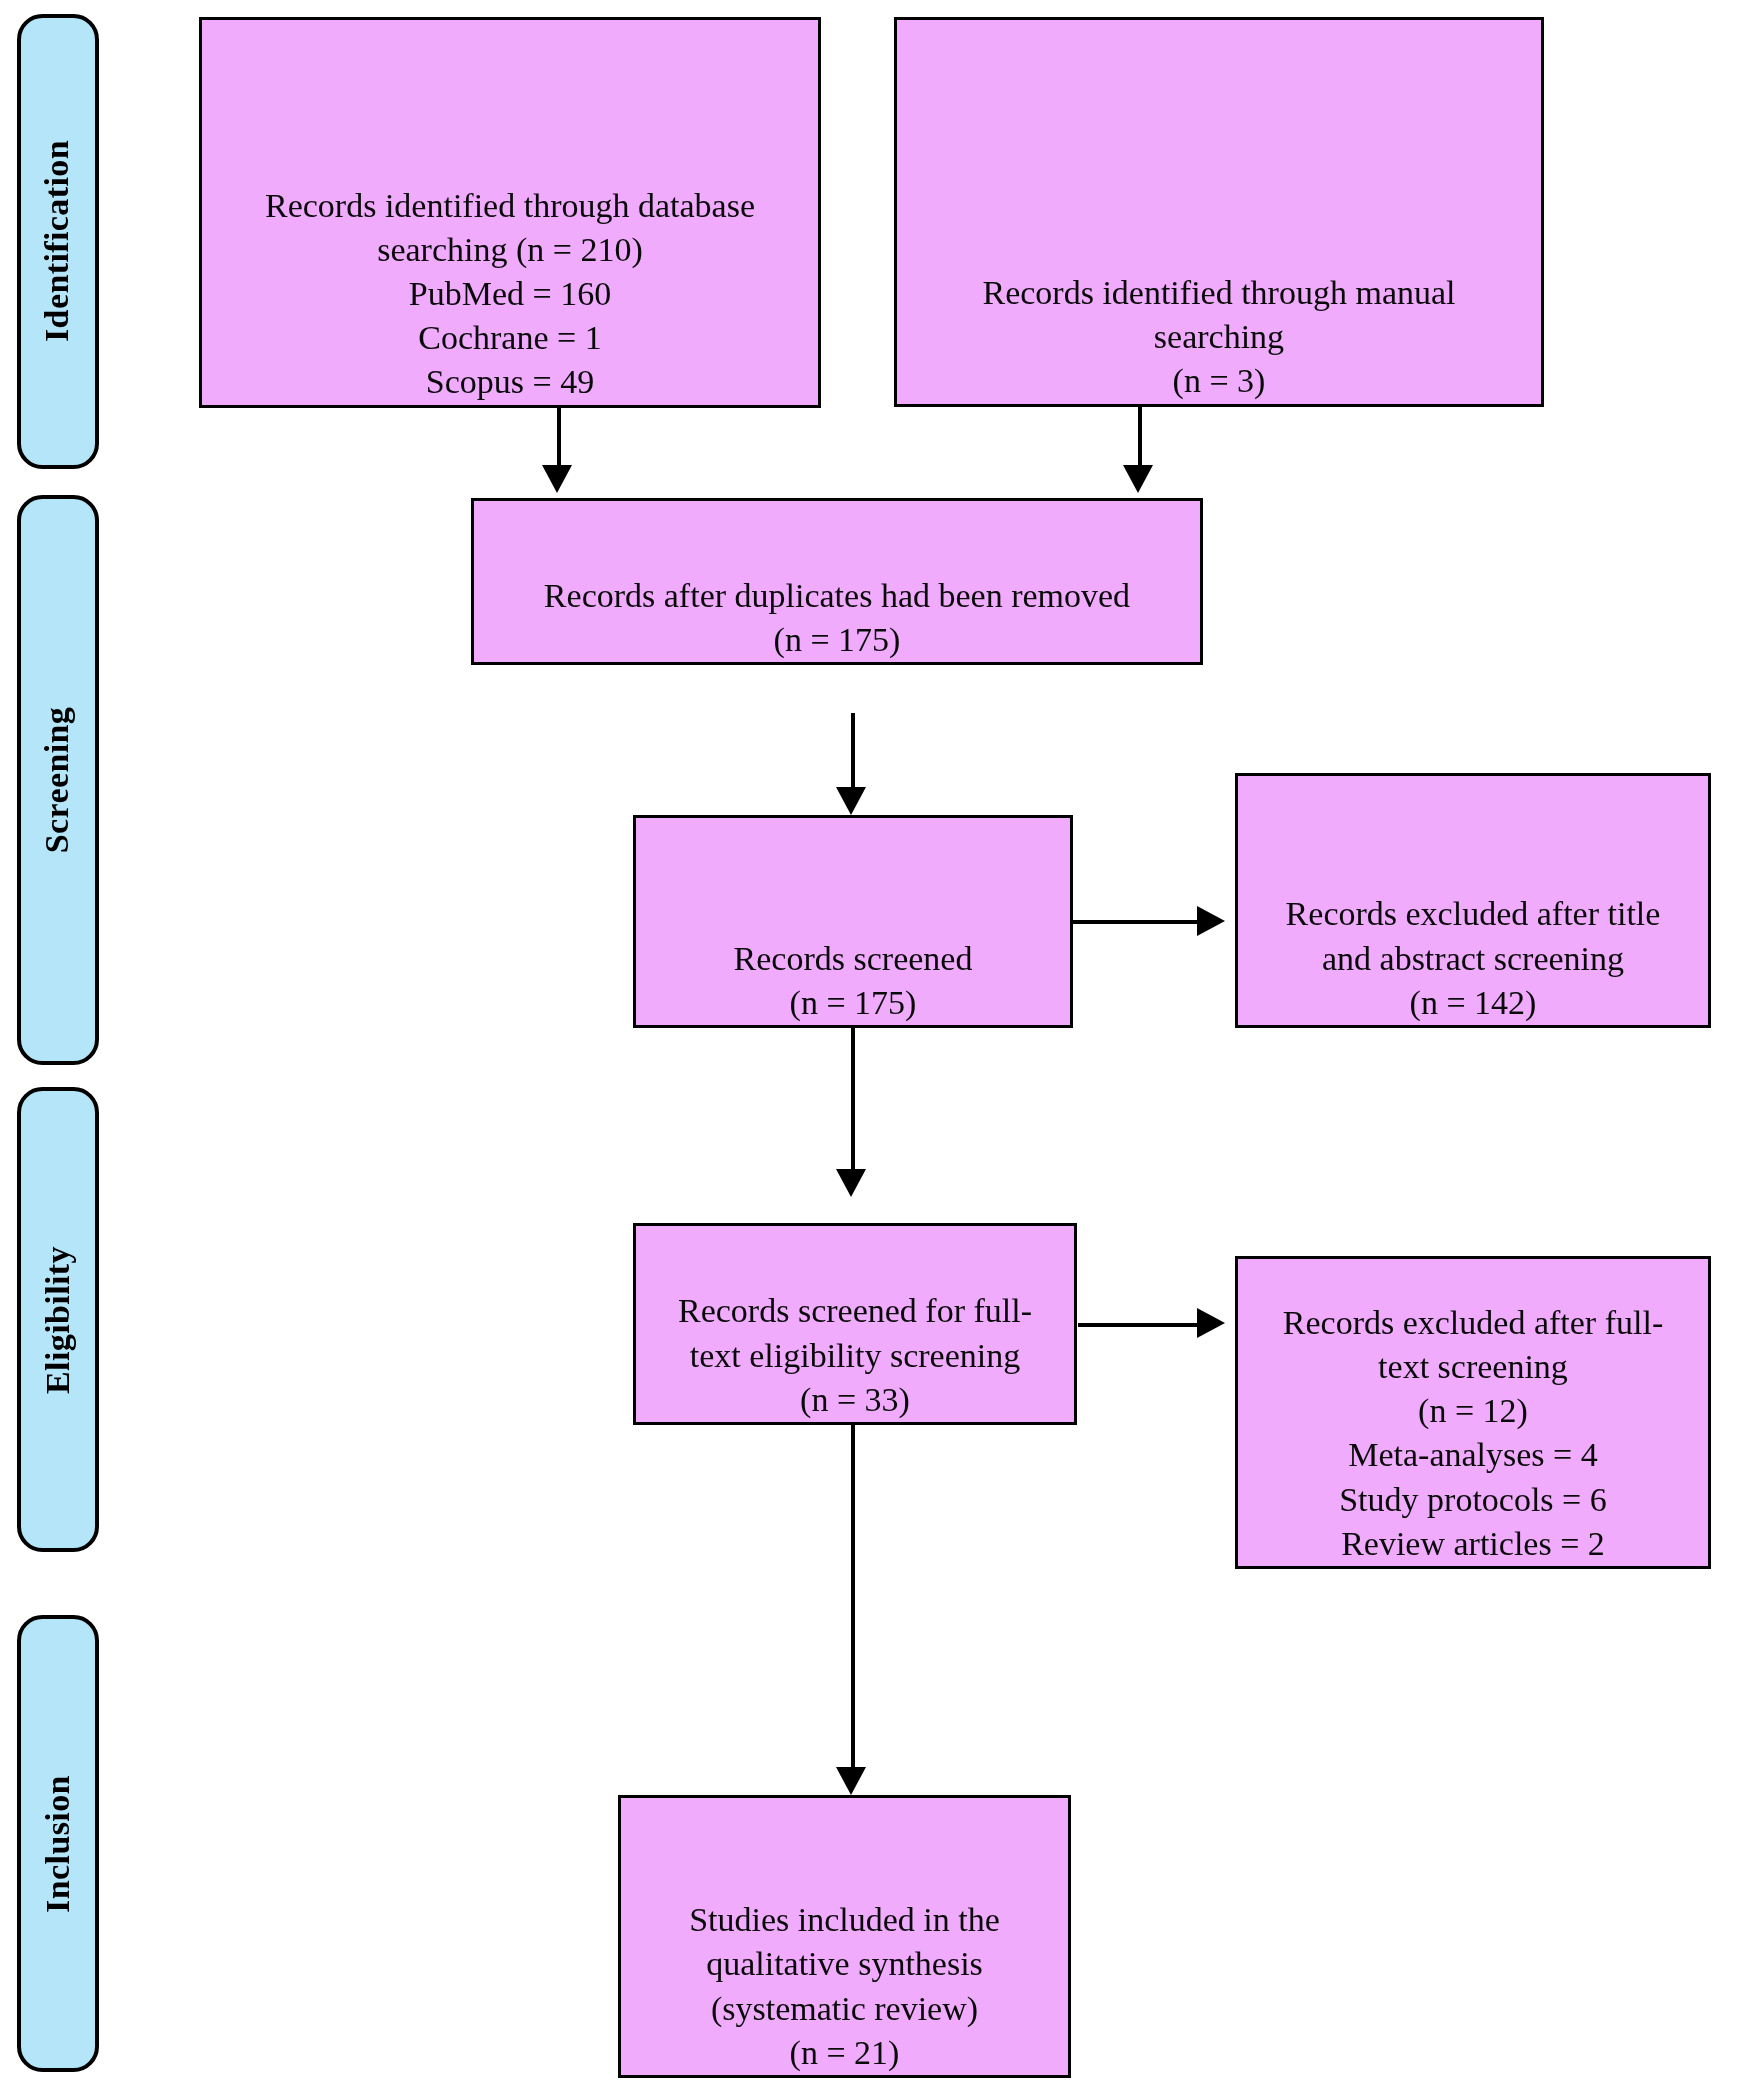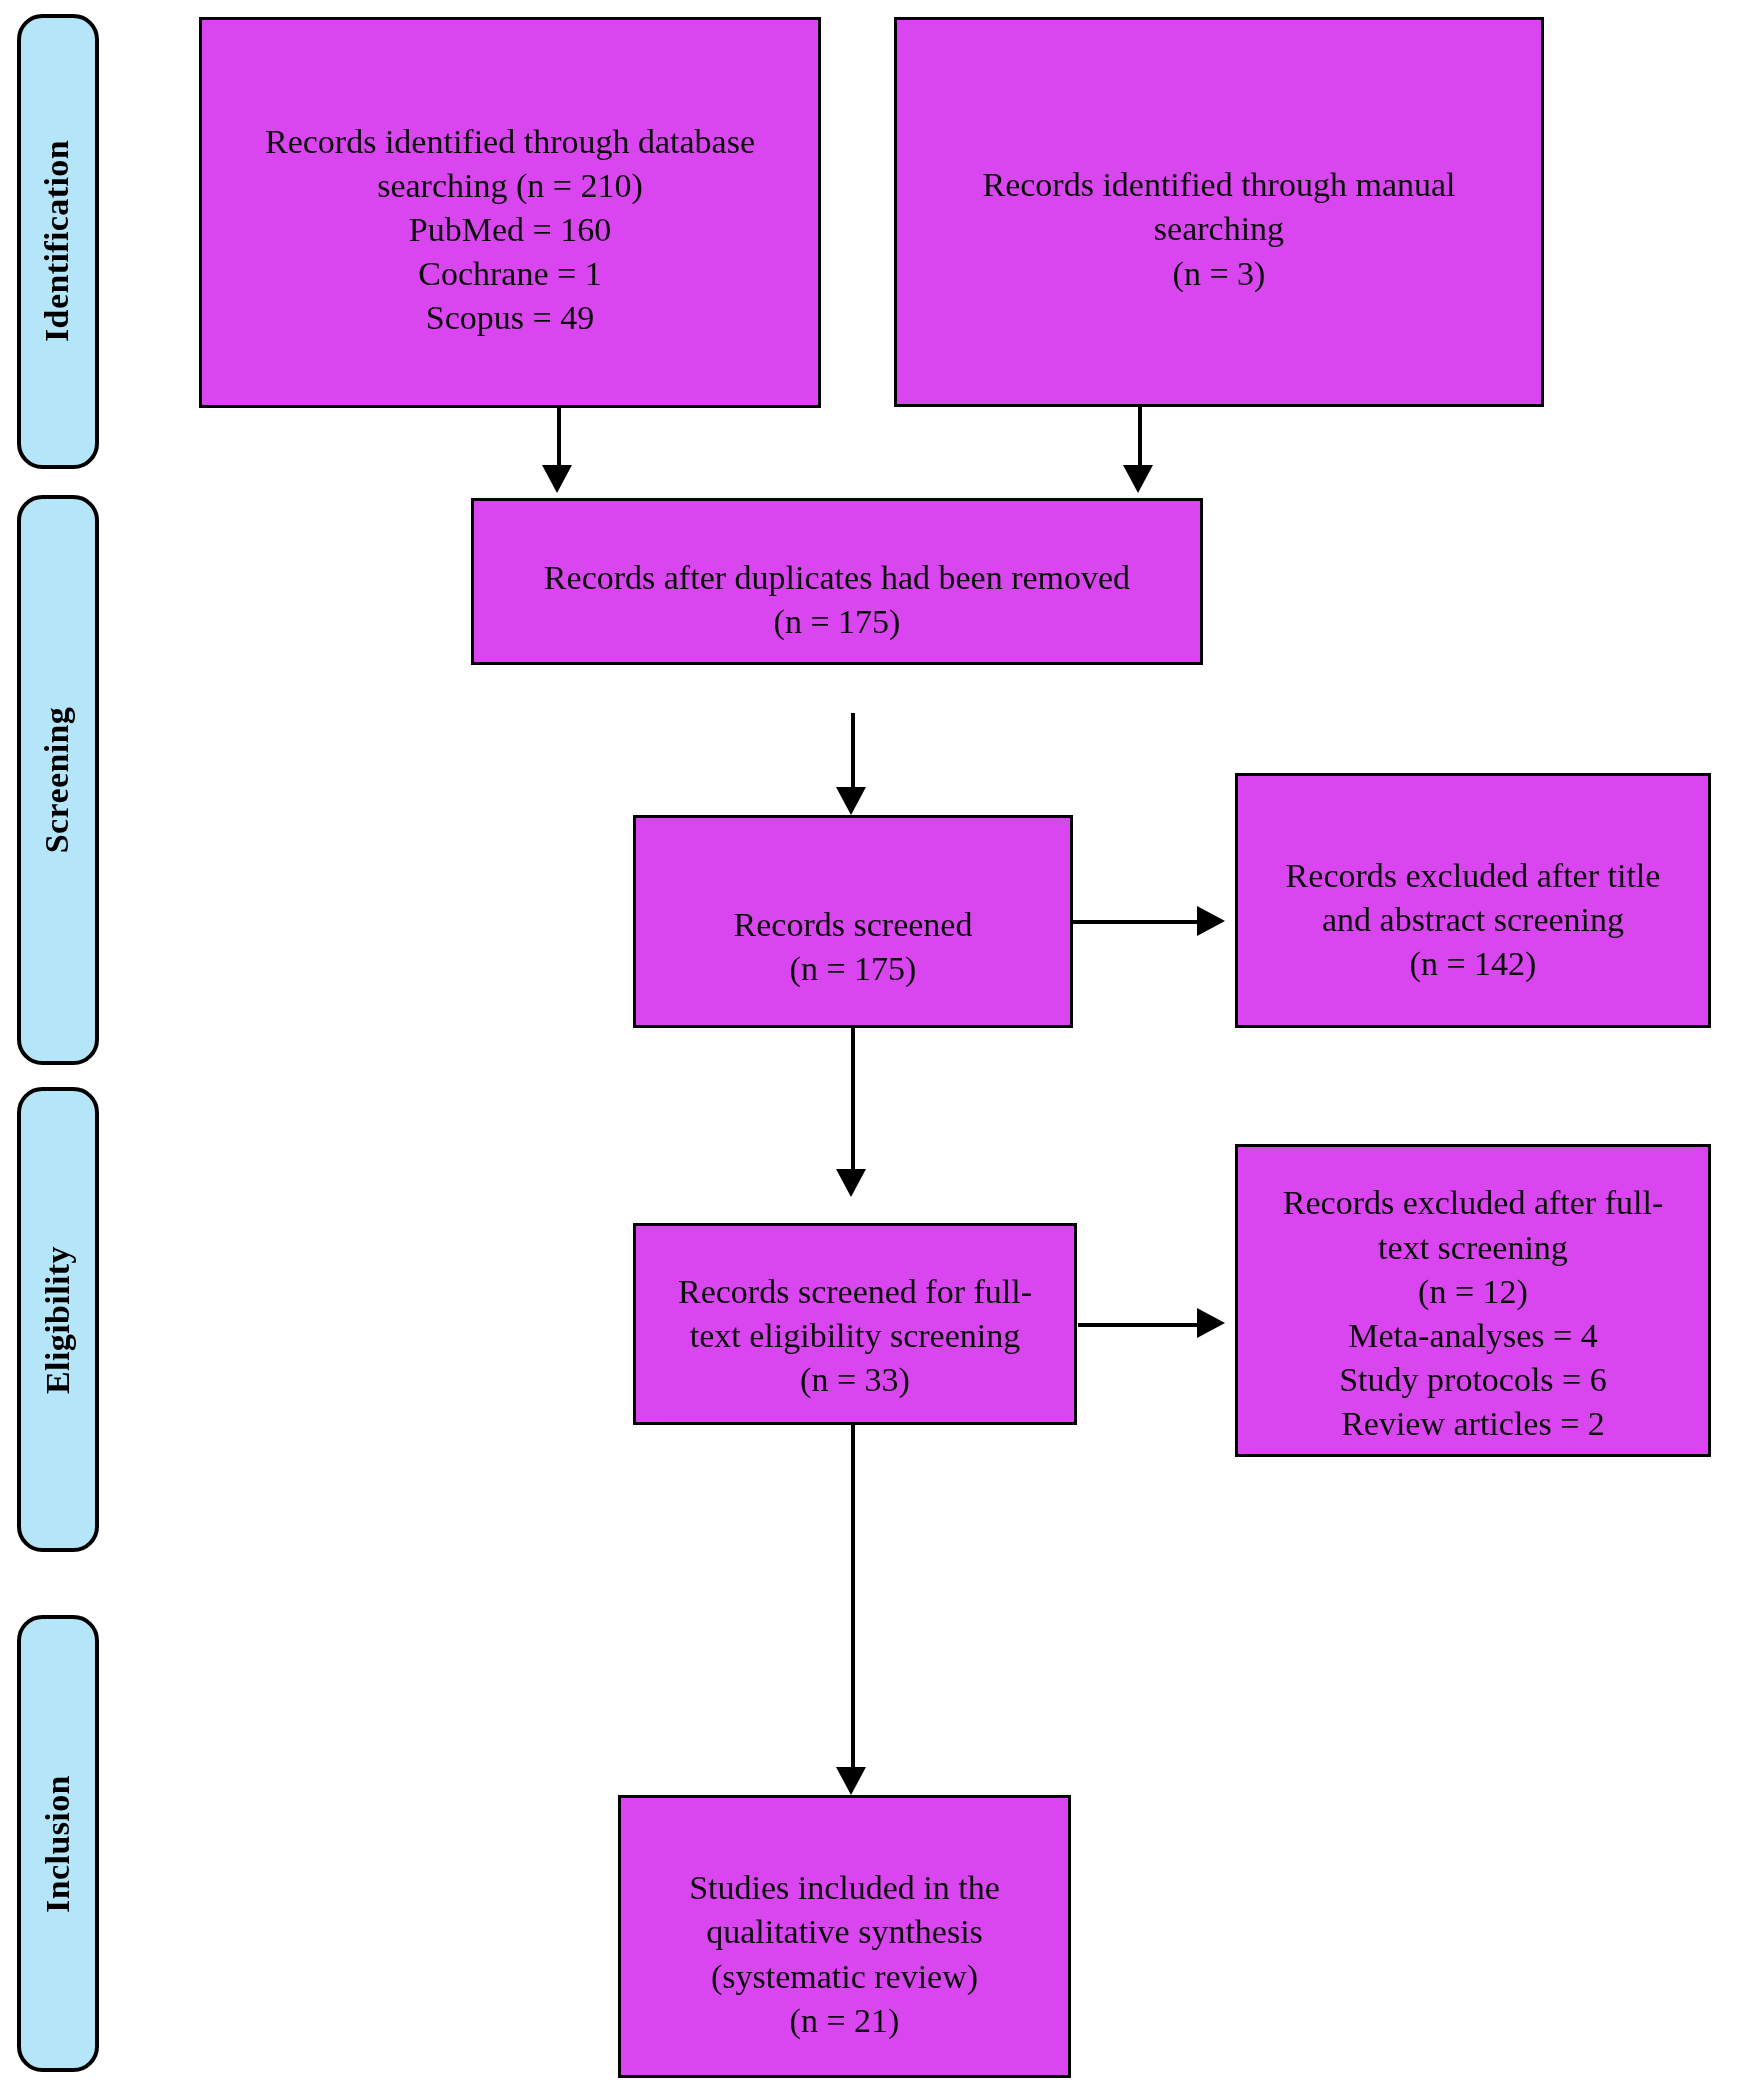--- a/index.html
+++ b/index.html
@@ -34,24 +34,24 @@
     font-weight: bold;
     font-size: 34px;
     letter-spacing: 0.4px;
     color: #000000;
   }
 
   
   .flow-box {
     position: absolute;
     box-sizing: border-box;
-    background: #d946ef;
+    background: #f0abfc;
     border: 3.7px solid #000000;
     display: flex;
-    align-items: center;
+    align-items: flex-end;
     justify-content: center;
     overflow: hidden;
   }
   .flow-box .box-text {
     text-align: center;
     font-size: 34px;
     line-height: 1.30;
     color: #0a0a0a;
     padding: 0 19.5px;
     white-space: pre-line;
@@ -154,21 +154,21 @@
 
   <div class="flow-box" style="left:633px; top:1223px; width:444px; height:202px;">
     <span class="box-text" style="padding-top:24px;">Records screened for full-
 text eligibility screening
 (n = 33)</span>
   </div>
 
   <div class="conn-h" style="left:1078px; top:1323px; width:121px;"></div>
   <div class="arrow-right" style="left:1197px; top:1308px;"></div>
 
-  <div class="flow-box" style="left:1235px; top:1144px; width:476px; height:313px;">
+  <div class="flow-box" style="left:1235px; top:1256px; width:476px; height:313px;">
     <span class="box-text" style="padding-top:27px;">Records excluded after full-
 text screening
 (n = 12)
 Meta-analyses = 4
 Study protocols = 6
 Review articles = 2</span>
   </div>
 
   <div class="conn-v" style="left:851px; top:1425px; height:345px;"></div>
   <div class="arrow-down" style="left:836px; top:1767px;"></div>

